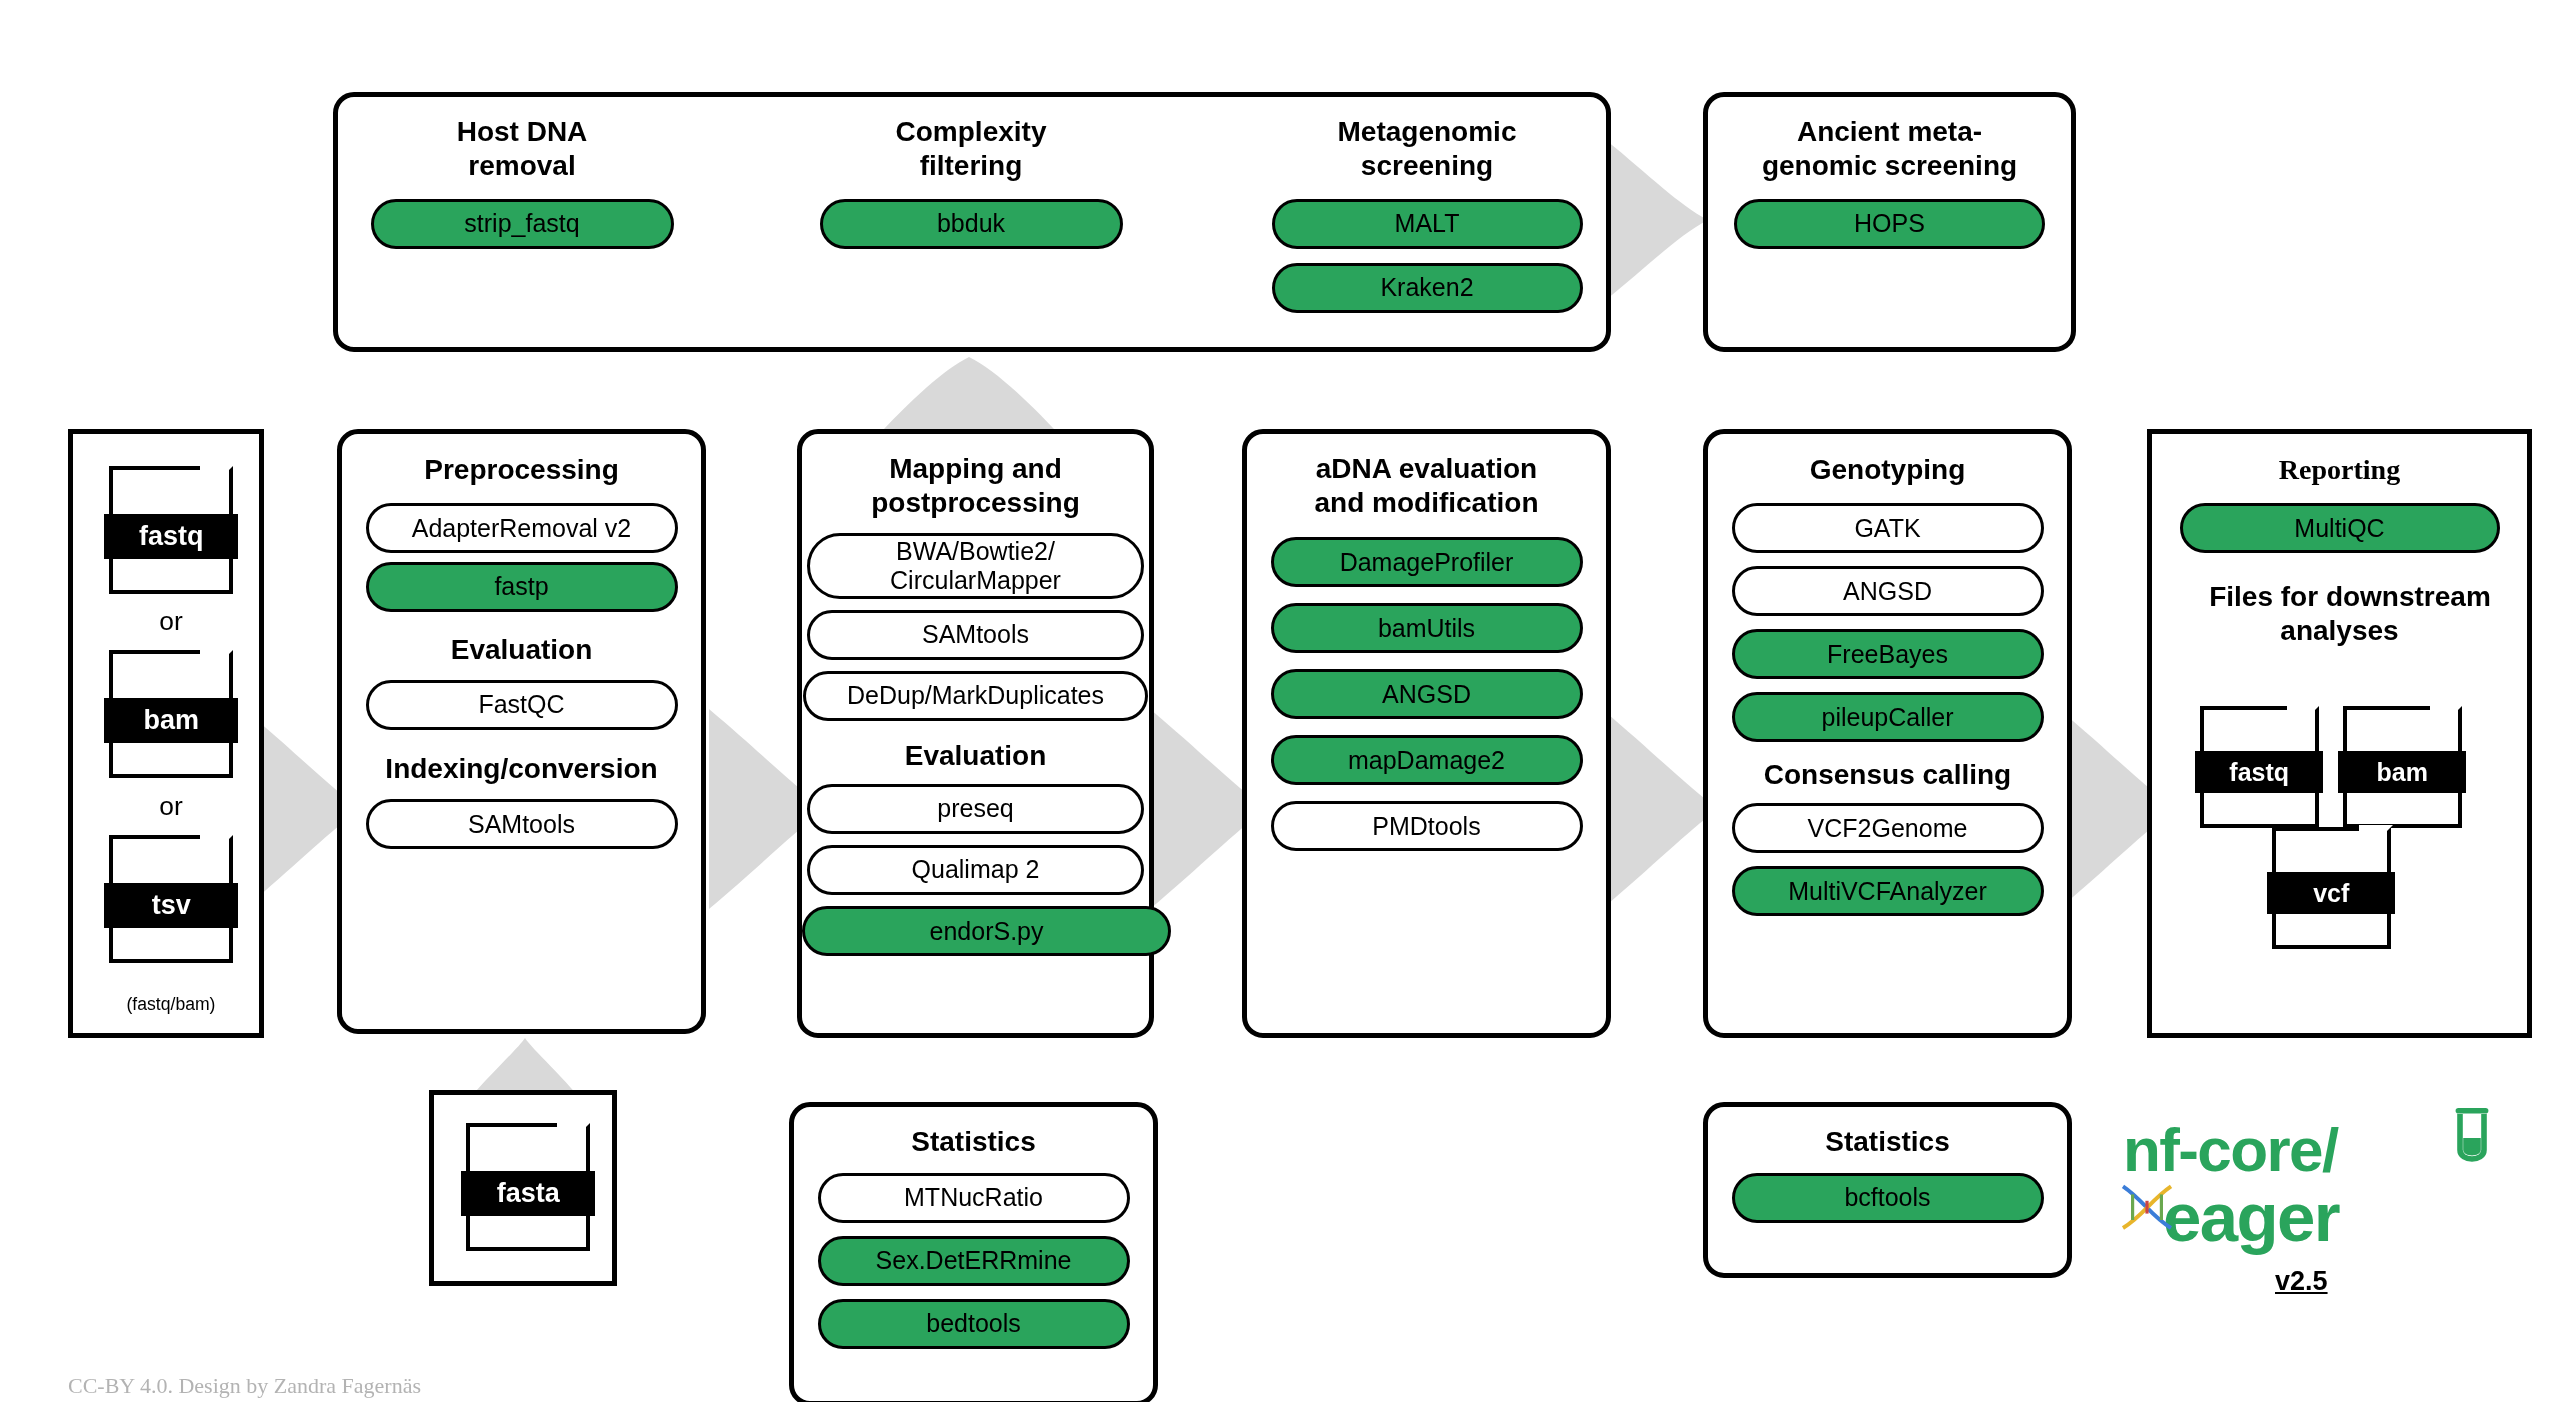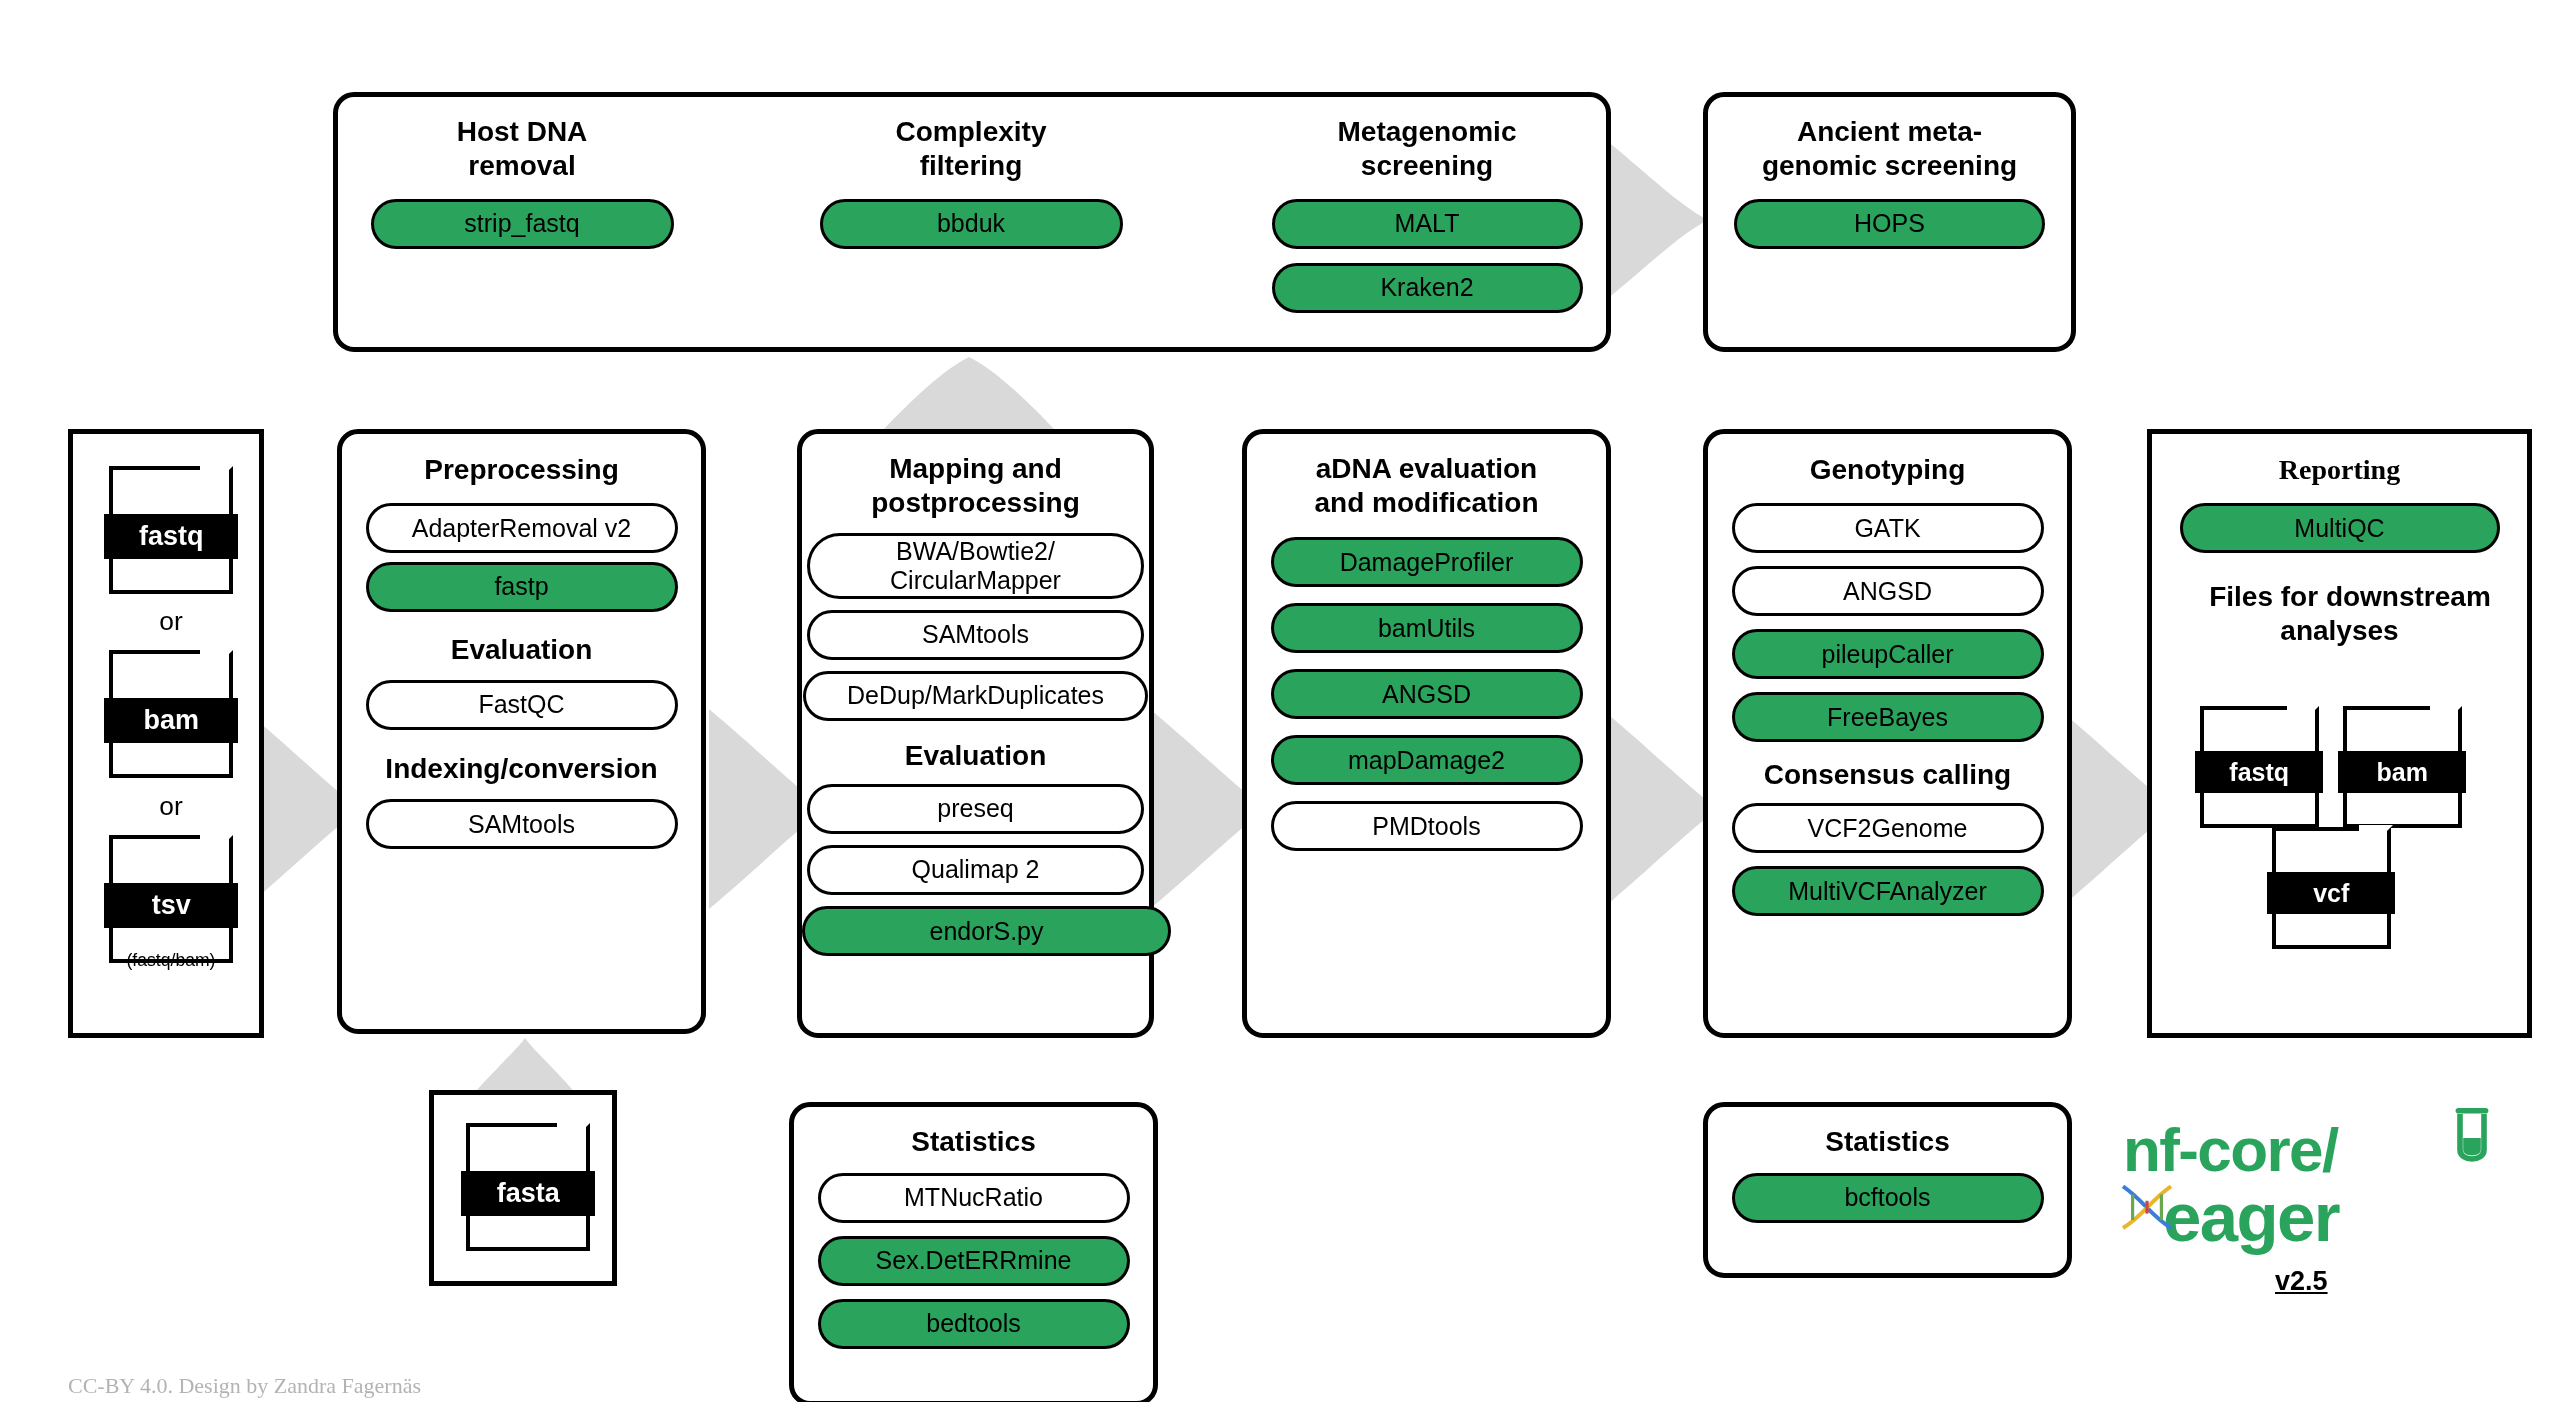--- a/index.html
+++ b/index.html
@@ -106,21 +106,21 @@
       <div class="tag" style="left:-4.8px;top:48px;width:134px;height:45px;font-size:27px;">bam</div>
       <div style="position:absolute;right:-2.4px;top:-2.4px;width:0;height:0;border-left:35px solid #fff;border-bottom:35px solid transparent;"></div>
     </div>
     <div class="orlabel" style="left:0;top:357px;width:196px;">or</div>
 
     <div class="fileicon" style="position:absolute;left:36px;top:401px;width:124px;height:128px;">
       <div class="sheet" style="width:124px;height:128px;"></div>
       <div class="tag" style="left:-4.8px;top:48px;width:134px;height:45px;font-size:27px;">tsv</div>
       <div style="position:absolute;right:-2.4px;top:-2.4px;width:0;height:0;border-left:35px solid #fff;border-bottom:35px solid transparent;"></div>
     </div>
-    <div class="caption" style="left:0;top:516px;width:196px;">(fastq/bam)</div>
+    <div class="caption" style="left:0;top:560px;width:196px;">(fastq/bam)</div>
   </div>
 
   <div class="box" style="left:337px;top:429px;width:369px;height:605px;">
     <div class="title" style="margin-top:19px;">Preprocessing</div>
     <div class="pill white" style="width:312px;margin-top:16px;">AdapterRemoval v2</div>
     <div class="pill green" style="width:312px;">fastp</div>
     <div class="subtitle" style="margin-top:21px;">Evaluation</div>
     <div class="pill white" style="width:312px;margin-top:13px;">FastQC</div>
     <div class="subtitle" style="margin-top:22.4px;">Indexing/conversion</div>
     <div class="pill white" style="width:312px;margin-top:13px;">SAMtools</div>
@@ -163,22 +163,22 @@
     <div class="pill green" style="width:312px;margin-top:16px;">bamUtils</div>
     <div class="pill green" style="width:312px;margin-top:16px;">ANGSD</div>
     <div class="pill green" style="width:312px;margin-top:16px;">mapDamage2</div>
     <div class="pill white" style="width:312px;margin-top:16px;">PMDtools</div>
   </div>
 
   <div class="box" style="left:1703px;top:429px;width:369px;height:609px;">
     <div class="title" style="margin-top:19px;">Genotyping</div>
     <div class="pill white" style="width:312px;margin-top:16px;">GATK</div>
     <div class="pill white" style="width:312px;margin-top:13px;">ANGSD</div>
+    <div class="pill green" style="width:312px;margin-top:13px;">FreeBayes</div>
     <div class="pill green" style="width:312px;margin-top:13px;">pileupCaller</div>
-    <div class="pill green" style="width:312px;margin-top:13px;">FreeBayes</div>
     <div class="subtitle" style="margin-top:16px;">Consensus calling</div>
     <div class="pill white" style="width:312px;margin-top:11.2px;">VCF2Genome</div>
     <div class="pill green" style="width:312px;margin-top:13px;">MultiVCFAnalyzer</div>
   </div>
 
   <div class="box" style="left:1703px;top:1102px;width:369px;height:176px;">
     <div class="title" style="margin-top:17.6px;">Statistics</div>
     <div class="pill green" style="width:312px;margin-top:14.4px;">bcftools</div>
   </div>
 

